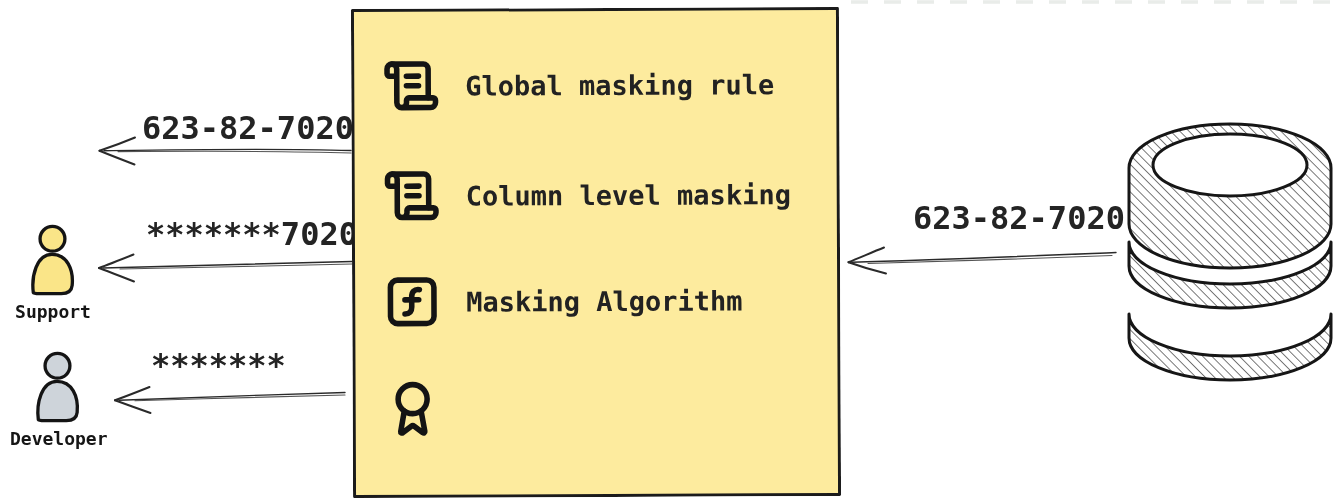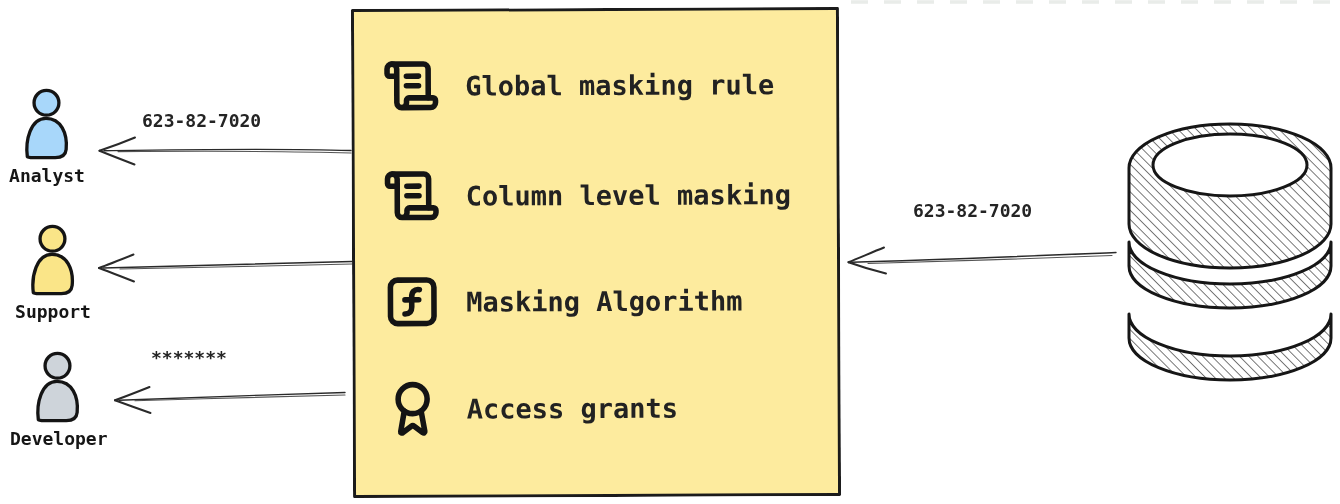--- a/index.html
+++ b/index.html
@@ -25,21 +25,21 @@
     margin-top: 3px;
     font-size: 18px;
     font-weight: bold;
     color: #161616;
     white-space: nowrap;
   }
 
   
   .arrow-value {
     position: absolute;
-    font-size: 18px;
+    font-size: 32px;
     font-weight: bold;
     color: #242424;
     white-space: nowrap;
     line-height: 1;
   }
 
   
   .masking-box {
     position: absolute;
     left: 352px; top: 8px;
@@ -98,45 +98,39 @@
     </g>
 
     <g stroke="#2a2a2a" stroke-linecap="round" stroke-linejoin="round">
       <path d="M1116 252.5 C 1030 256, 935 260, 852 262.2" stroke-width="1.4"></path>
       <path d="M1112 255.5 C 1030 258.5, 950 261.5, 868 263.5" stroke-width="1.1" opacity="0.8"></path>
       <path d="M884 247.5 C 871.5 252.5, 858 258.5, 848.5 262.2" stroke-width="2"></path>
       <path d="M848.5 262.2 C 860.5 266.5, 874 270.5, 886 273.5" stroke-width="2"></path>
     </g>
   </svg>
 
-  <div class="persona" style="left:2px; top:86px; width:90px;">
-    <svg width="58" height="76" viewBox="0 0 56 72">
-      <path d="M9 67.5 C 7 52, 12 30.5, 27 30.5 C 41.5 30.5, 48 45, 46.5 60.5 C 46 66, 43 68.5, 36 68.5 L 15 68.5 C 11 68.5, 9.3 68.2, 9 67.5 Z" stroke="#141414" stroke-width="3.2" stroke-linejoin="round" fill="#a8d7fa"></path>
-      <circle cx="27.5" cy="15.5" r="12" stroke="#141414" stroke-width="3.2" fill="#a8d7fa"></circle>
-    </svg>
-    <div class="persona-label">Analyst</div>
-  </div>
 
   <div class="persona" style="left:10px; top:349px; width:96px;">
     <svg width="58" height="76" viewBox="0 0 56 72">
       <path d="M9 67.5 C 7 52, 12 30.5, 27 30.5 C 41.5 30.5, 48 45, 46.5 60.5 C 46 66, 43 68.5, 36 68.5 L 15 68.5 C 11 68.5, 9.3 68.2, 9 67.5 Z" stroke="#141414" stroke-width="3.2" stroke-linejoin="round" fill="#ced4da"></path>
       <circle cx="27.5" cy="15.5" r="12" stroke="#141414" stroke-width="3.2" fill="#ced4da"></circle>
     </svg>
     <div class="persona-label">Developer</div>
   </div>
 
   <div class="persona" style="left:8px; top:222px; width:90px;">
     <svg width="58" height="76" viewBox="0 0 56 72">
       <path d="M9 67.5 C 7 52, 12 30.5, 27 30.5 C 41.5 30.5, 48 45, 46.5 60.5 C 46 66, 43 68.5, 36 68.5 L 15 68.5 C 11 68.5, 9.3 68.2, 9 67.5 Z" stroke="#141414" stroke-width="3.2" stroke-linejoin="round" fill="#fae588"></path>
       <circle cx="27.5" cy="15.5" r="12" stroke="#141414" stroke-width="3.2" fill="#fae588"></circle>
     </svg>
     <div class="persona-label">Support</div>
   </div>
 
   <div class="arrow-value" style="left:142px; top:112px;">623-82-7020</div>
+  <div class="arrow-value" style="left:146px; top:218px;">*******7020</div>
   <div class="arrow-value" style="left:151px; top:349px;">*******</div>
   <div class="arrow-value" style="left:913px; top:202px;">623-82-7020</div>
 
   <div class="masking-box">
     <svg class="box-bg" width="488" height="489" viewBox="0 0 488 489">
       <rect x="1.5" y="1.5" width="485" height="486" stroke="#1b1b1b" stroke-width="3" stroke-linejoin="round" fill="#fdeb9e"></rect>
     </svg>
 
     <div class="box-row" style="top:47px;">
       <svg class="row-icon" width="58" height="58" viewBox="0 0 24 24" fill="none" stroke="#141414" stroke-width="2.3" stroke-linecap="round" stroke-linejoin="round">
@@ -165,21 +159,20 @@
         <path d="M9 11.2h5.7"></path>
       </svg>
       <span class="row-label">Masking Algorithm</span>
     </div>
 
     <div class="box-row" style="top:370px;">
       <svg class="row-icon" width="58" height="62" viewBox="0 0 24 24" fill="none" stroke="#141414" stroke-width="2.3" stroke-linecap="round" stroke-linejoin="round">
         <path d="m15.477 12.89 1.515 8.526a.5.5 0 0 1-.81.47l-3.58-2.687a1 1 0 0 0-1.197 0l-3.586 2.686a.5.5 0 0 1-.81-.469l1.514-8.526"></path>
         <circle cx="12" cy="8" r="6"></circle>
       </svg>
-      <span class="row-label">Access grants</span>
     </div>
   </div>
 
   <div class="database">
     <svg width="222" height="280" viewBox="0 0 222 280">
       <defs>
         <pattern id="hatch" width="6.5" height="6.5" patternUnits="userSpaceOnUse" patternTransform="rotate(-45)">
           <rect width="6.5" height="6.5" fill="#ffffff"></rect>
           <line x1="0" y1="0" x2="0" y2="6.5" stroke="#4d4d4d" stroke-width="1.5"></line>
         </pattern>

